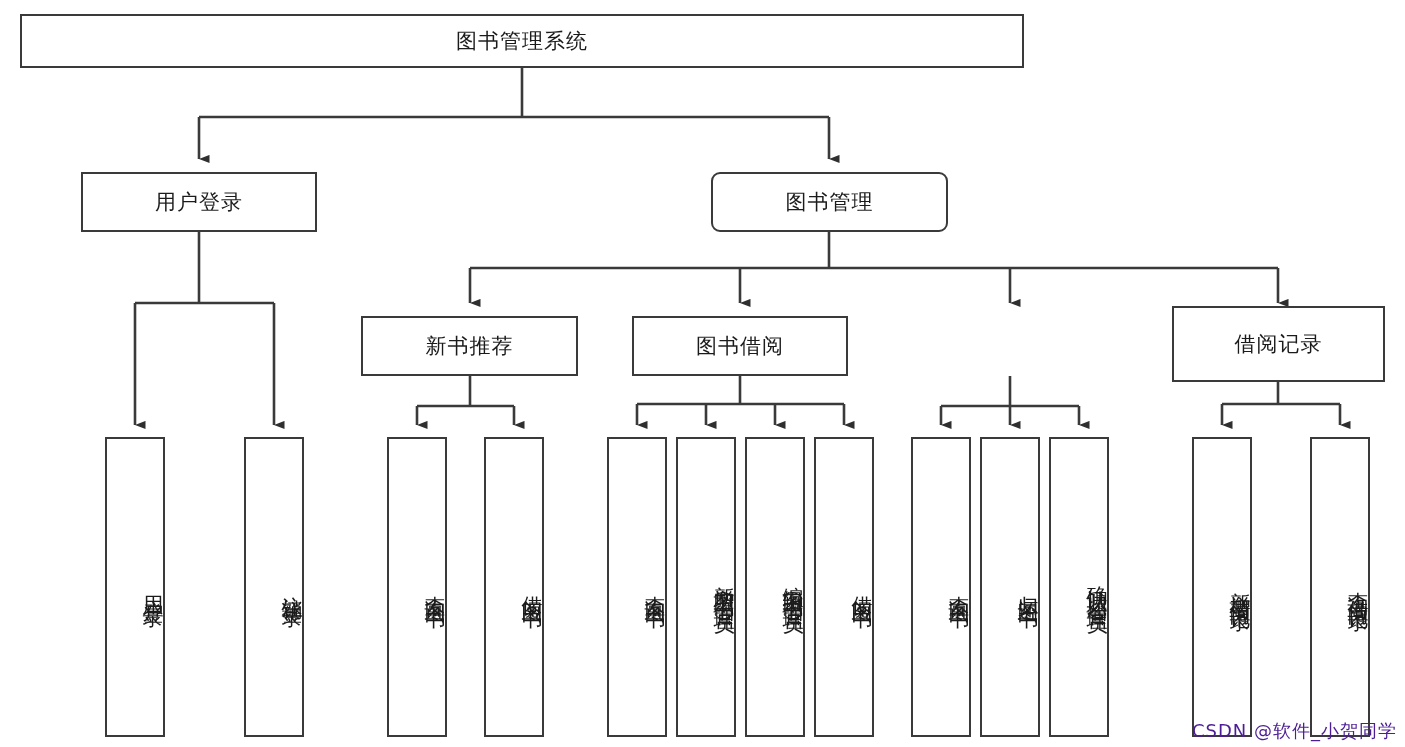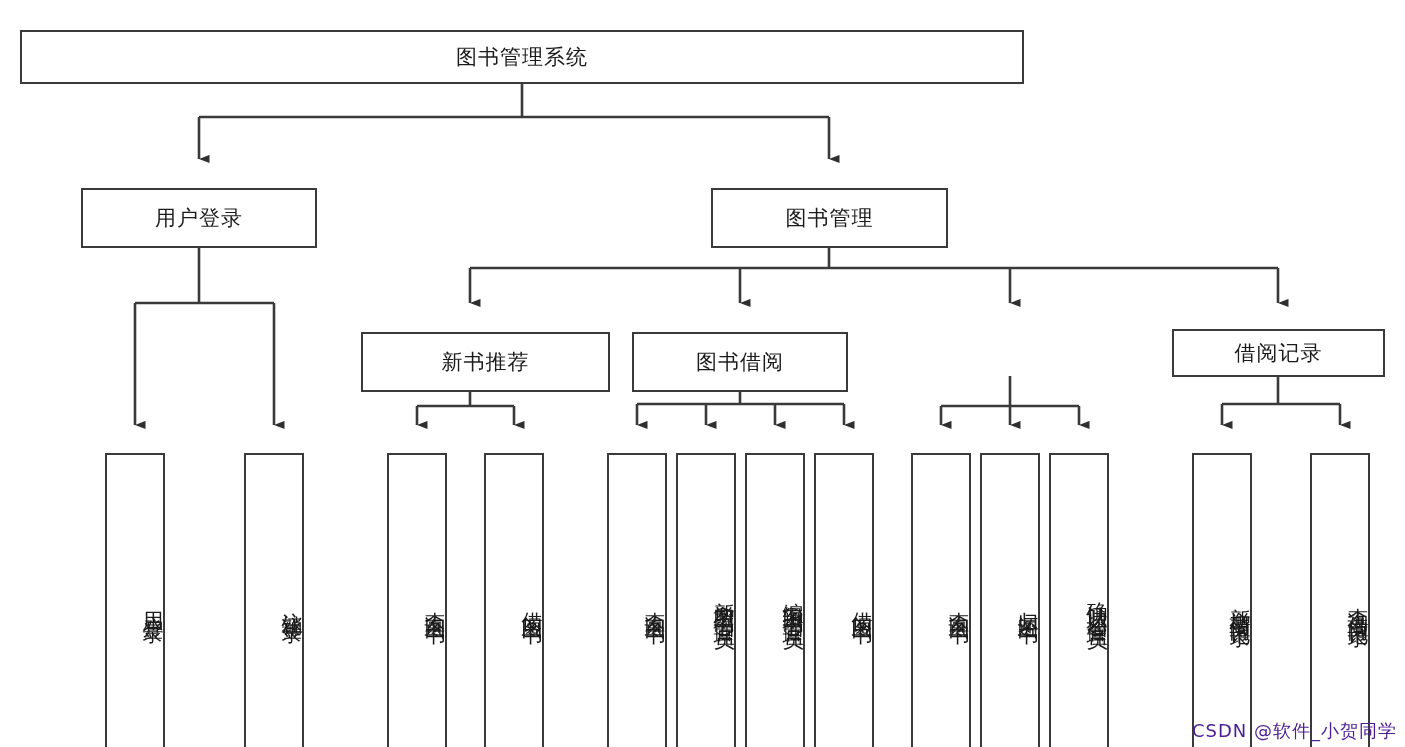--- a/index.html
+++ b/index.html
@@ -2,21 +2,21 @@
 <html><head>
 <meta charset="utf-8">
 <style>
   html,body{margin:0;padding:0;background:#ffffff;}
   body{width:1405px;height:747px;overflow:hidden;
        font-family:"DejaVu Sans","Liberation Sans",sans-serif;}
   #stage{position:relative;width:1405px;height:747px;background:#fff;}
   svg.wires{position:absolute;left:0;top:0;width:1405px;height:747px;}
   .node{position:absolute;box-sizing:border-box;background:#ffffff;
         border:2.5px solid #3a3a3a;display:flex;align-items:center;
-        justify-content:center;color:#1b1b1b;margin-top:16px;}
+        justify-content:center;color:#1b1b1b;}
   .node.h{font-size:21px;letter-spacing:1px;}
   .node.v{writing-mode:vertical-rl;text-orientation:upright;
           font-size:21px;letter-spacing:4px;padding:14px 0;
           align-items:flex-start;justify-content:center;line-height:1.0;}
   .watermark{position:absolute;right:8px;bottom:4px;font-size:18px;
              color:#4c1d95;letter-spacing:1px;white-space:nowrap;}
 </style>
 </head>
 <body>
 
@@ -68,25 +68,25 @@
       <path d="M1278,376 L1278,404"></path>
       <path d="M1222,404 L1340,404"></path>
       <path d="M1222,404 L1222,425" marker-end="url(#arw)"></path>
       <path d="M1340,404 L1340,425" marker-end="url(#arw)"></path>
     </g>
   </svg>
 
   <div class="node h" style="left:20px;top:14px;width:1004px;height:54px;">图书管理系统</div>
 
   <div class="node h" style="left:81px;top:172px;width:236px;height:60px;">用户登录</div>
-  <div class="node h" style="left:711px;top:172px;width:237px;height:60px;">图书管理</div>
+  <div class="node h" style="left:711px;top:172px;width:237px;height:60px;border-radius:9px;">图书管理</div>
 
-  <div class="node h" style="left:361px;top:316px;width:249px;height:60px;">新书推荐</div>
+  <div class="node h" style="left:361px;top:316px;width:217px;height:60px;">新书推荐</div>
   <div class="node h" style="left:632px;top:316px;width:216px;height:60px;font-family:Liberation Mono, monospace;">图书借阅</div>
-  <div class="node h" style="left:1172px;top:313px;width:213px;height:48px;">借阅记录</div>
+  <div class="node h" style="left:1172px;top:306px;width:213px;height:76px;">借阅记录</div>
 
   <div class="node v" style="left:105px;top:437px;width:60px;height:300px;">用户登录</div>
   <div class="node v" style="left:244px;top:437px;width:60px;height:300px;">注销登录</div>
 
   <div class="node v" style="left:387px;top:437px;width:60px;height:300px;">查询图书</div>
   <div class="node v" style="left:484px;top:437px;width:60px;height:300px;">借阅图书</div>
 
   <div class="node v" style="left:607px;top:437px;width:60px;height:300px;">查询图书</div>
   <div class="node v" style="left:676px;top:437px;width:60px;height:300px;">新增图书（管理员）</div>
   <div class="node v" style="left:745px;top:437px;width:60px;height:300px;">编辑图书（管理员）</div>

